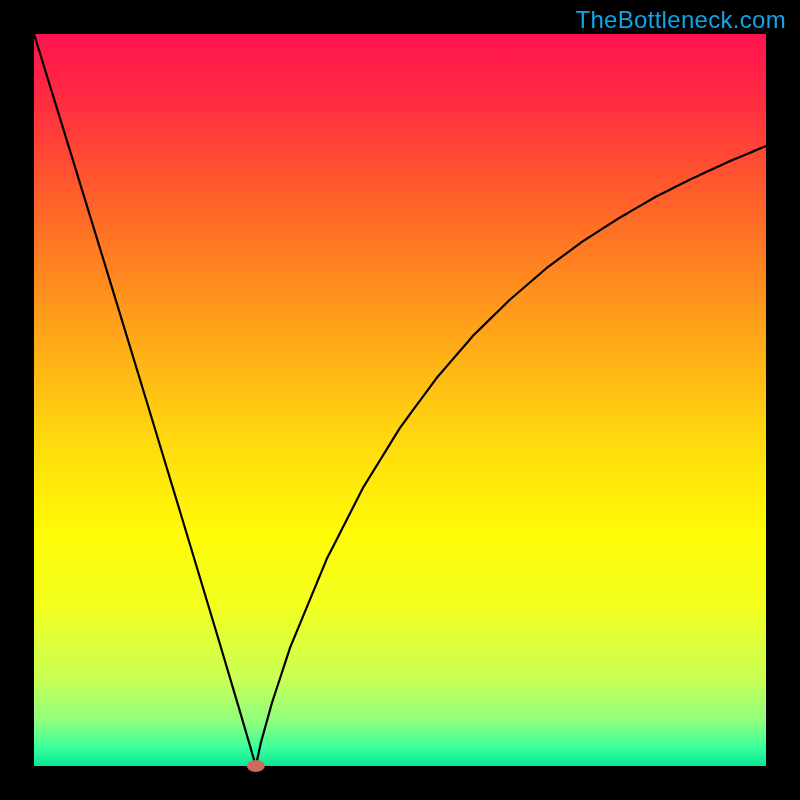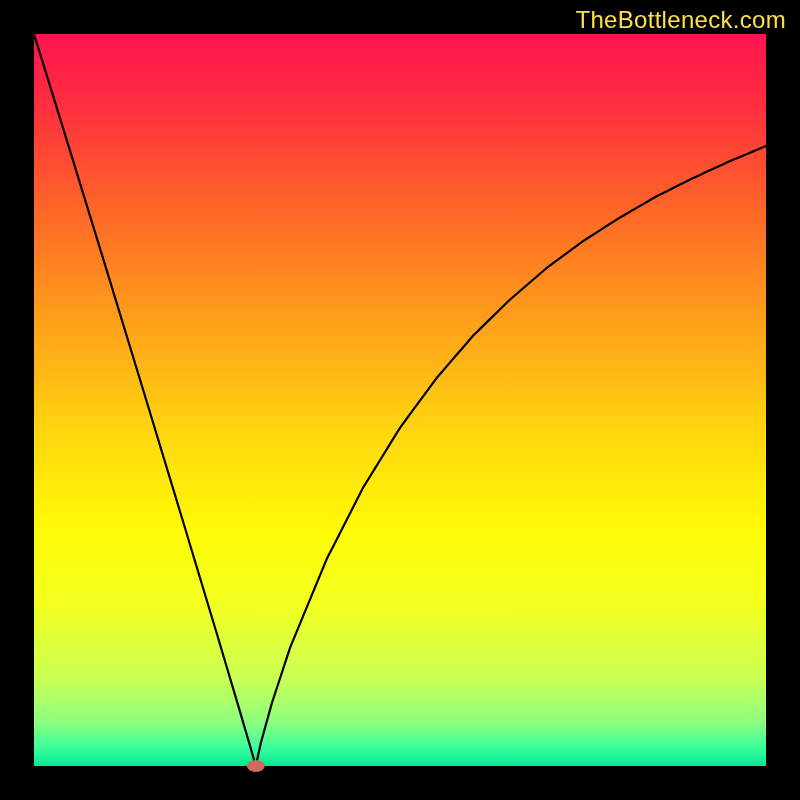--- a/index.html
+++ b/index.html
@@ -16,21 +16,21 @@
     top: 0;
     left: 0;
     width: 800px;
     height: 800px;
     background: #000;
   }
   .watermark {
     position: absolute;
     top: 6px;
     right: 14px;
-    color: #fde047;
+    color: #0ea5e9;
     font-size: 24px;
     font-weight: 400;
     letter-spacing: 0.3px;
   }
   svg {
     position: absolute;
     top: 0;
     left: 0;
   }
 </style>

